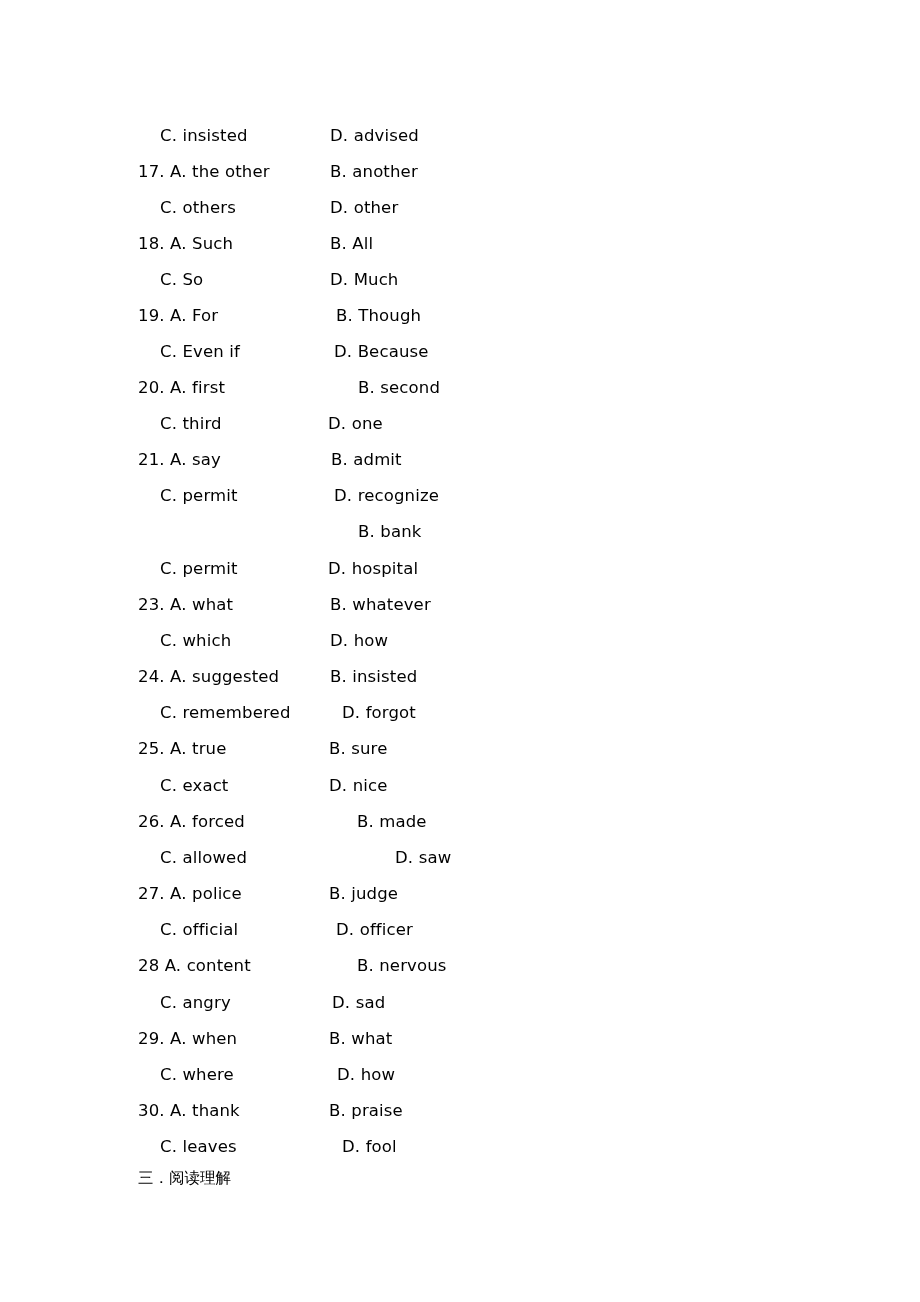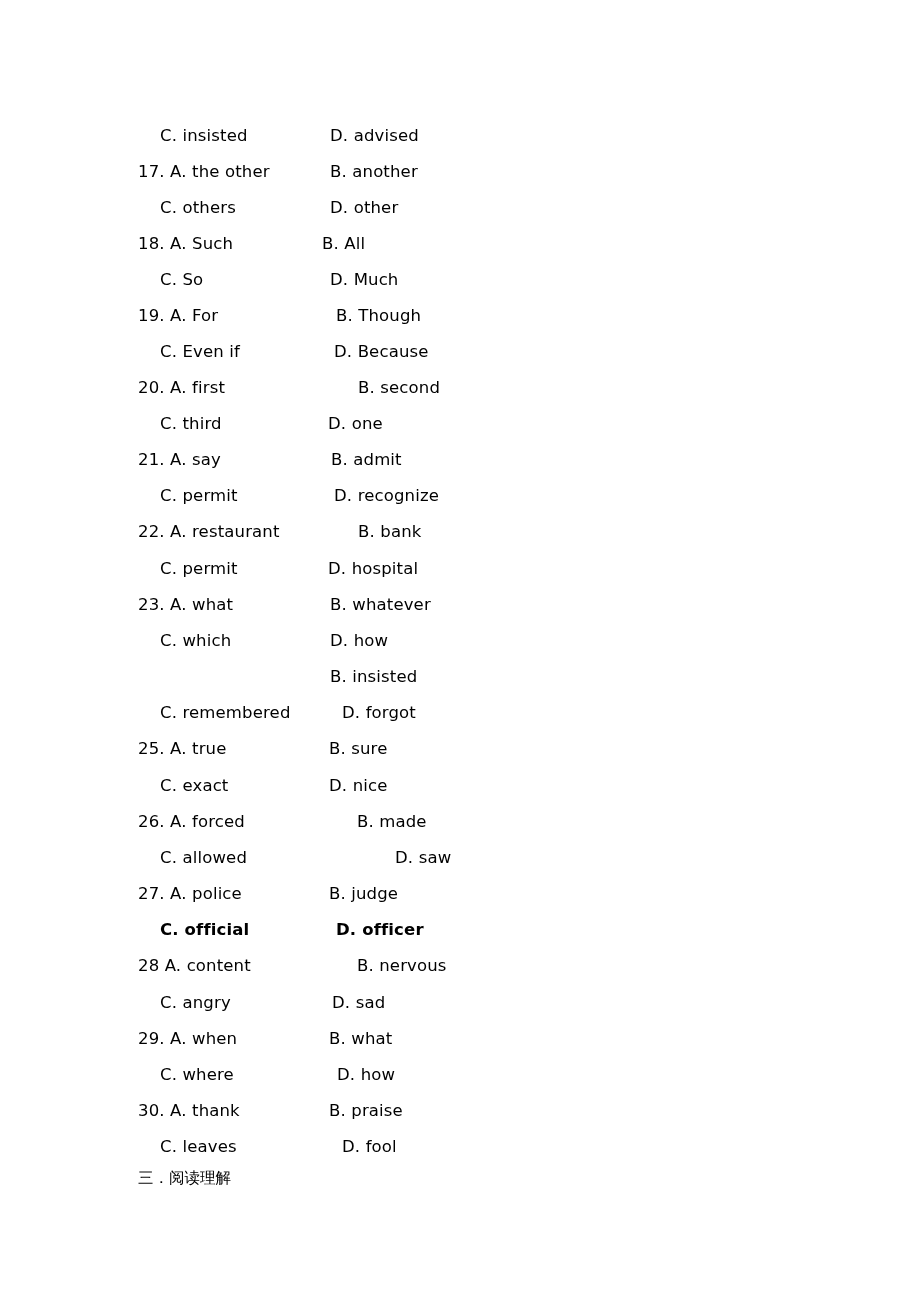--- a/index.html
+++ b/index.html
@@ -62,21 +62,21 @@
       <div class="opt-line" style="position: absolute; left: 0px; top: 154px; width: 920px;">
         <span class="col-a" style="left: 138px;">17. A. the other</span>
         <span class="col-b" style="left: 330px;">B. another</span>
       </div>
       <div class="opt-line" style="position: absolute; left: 0px; top: 190px; width: 920px;">
         <span class="col-a" style="left: 160px;">C. others</span>
         <span class="col-b" style="left: 330px;">D. other</span>
       </div>
       <div class="opt-line" style="position: absolute; left: 0px; top: 226px; width: 920px;">
         <span class="col-a" style="left: 138px;">18. A. Such</span>
-        <span class="col-b" style="left: 322px; text-align: center;">B. All</span>
+        <span class="col-b" style="left: 330px; text-align: center;">B. All</span>
       </div>
       <div class="opt-line" style="position: absolute; left: 0px; top: 262px; width: 920px;">
         <span class="col-a" style="left: 160px;">C. So</span>
         <span class="col-b" style="left: 330px;">D. Much</span>
       </div>
       <div class="opt-line" style="position: absolute; left: 0px; top: 298px; width: 920px;">
         <span class="col-a" style="left: 138px;">19. A. For</span>
         <span class="col-b" style="left: 336px;">B. Though</span>
       </div>
       <div class="opt-line" style="position: absolute; left: 0px; top: 334px; width: 920px;">
@@ -93,36 +93,36 @@
       </div>
       <div class="opt-line" style="position: absolute; left: 0px; top: 442px; width: 920px;">
         <span class="col-a" style="left: 138px;">21. A. say</span>
         <span class="col-b" style="left: 331px;">B. admit</span>
       </div>
       <div class="opt-line" style="position: absolute; left: 0px; top: 478px; width: 920px;">
         <span class="col-a" style="left: 160px;">C. permit</span>
         <span class="col-b" style="left: 334px;">D. recognize</span>
       </div>
       <div class="opt-line" style="position: absolute; left: 0px; top: 514px; width: 920px;">
-        <span class="col-a" style="left: 138px;">22. A. restaurant</span>
         <span class="col-b" style="left: 358px;">B. bank</span>
       </div>
       <div class="opt-line" style="position: absolute; left: 0px; top: 551px; width: 920px;">
         <span class="col-a" style="left: 160px;">C. permit</span>
         <span class="col-b" style="left: 328px;">D. hospital</span>
       </div>
       <div class="opt-line" style="position: absolute; left: 0px; top: 587px; width: 920px;">
         <span class="col-a" style="left: 138px;">23. A. what</span>
         <span class="col-b" style="left: 330px;">B. whatever</span>
       </div>
       <div class="opt-line" style="position: absolute; left: 0px; top: 623px; width: 920px;">
         <span class="col-a" style="left: 160px;">C. which</span>
         <span class="col-b" style="left: 330px;">D. how</span>
       </div>
       <div class="opt-line" style="position: absolute; left: 0px; top: 659px; width: 920px;">
+        <span class="col-a" style="left: 138px;">24. A. suggested</span>
         <span class="col-b" style="left: 330px;">B. insisted</span>
       </div>
       <div class="opt-line" style="position: absolute; left: 0px; top: 695px; width: 812px;">
         <span class="col-a" style="left: 160px;">C. remembered</span>
         <span class="col-b" style="left: 342px;">D. forgot</span>
       </div>
       <div class="opt-line" style="position: absolute; left: 0px; top: 731px; width: 920px;">
         <span class="col-a" style="left: 138px;">25. A. true</span>
         <span class="col-b" style="left: 329px;">B. sure</span>
       </div>
@@ -135,21 +135,21 @@
         <span class="col-b" style="left: 357px;">B. made</span>
       </div>
       <div class="opt-line" style="position: absolute; left: 0px; top: 840px; width: 920px;">
         <span class="col-a" style="left: 160px;">C. allowed</span>
         <span class="col-b" style="left: 359px; margin-left: 36px;">D. saw</span>
       </div>
       <div class="opt-line" style="position: absolute; left: 0px; top: 876px; width: 760px;">
         <span class="col-a" style="left: 138px;">27. A. police</span>
         <span class="col-b" style="left: 329px;">B. judge</span>
       </div>
-      <div class="opt-line" style="position: absolute; left: 0px; top: 912px; width: 840px; font-weight: bold;">
+      <div class="opt-line" style="position: absolute; left: 0px; top: 912px; width: 840px;">
         <span class="col-a" style="left: 160px;">C. official</span>
         <span class="col-b" style="left: 336px;">D. officer</span>
       </div>
       <div class="opt-line" style="position: absolute; left: 0px; top: 948px; width: 792px;">
         <span class="col-a" style="left: 138px;">28 A. content</span>
         <span class="col-b" style="left: 357px;">B. nervous</span>
       </div>
       <div class="opt-line" style="position: absolute; left: 0px; top: 985px; width: 920px;">
         <span class="col-a" style="left: 160px;">C. angry</span>
         <span class="col-b" style="left: 332px;">D. sad</span>

